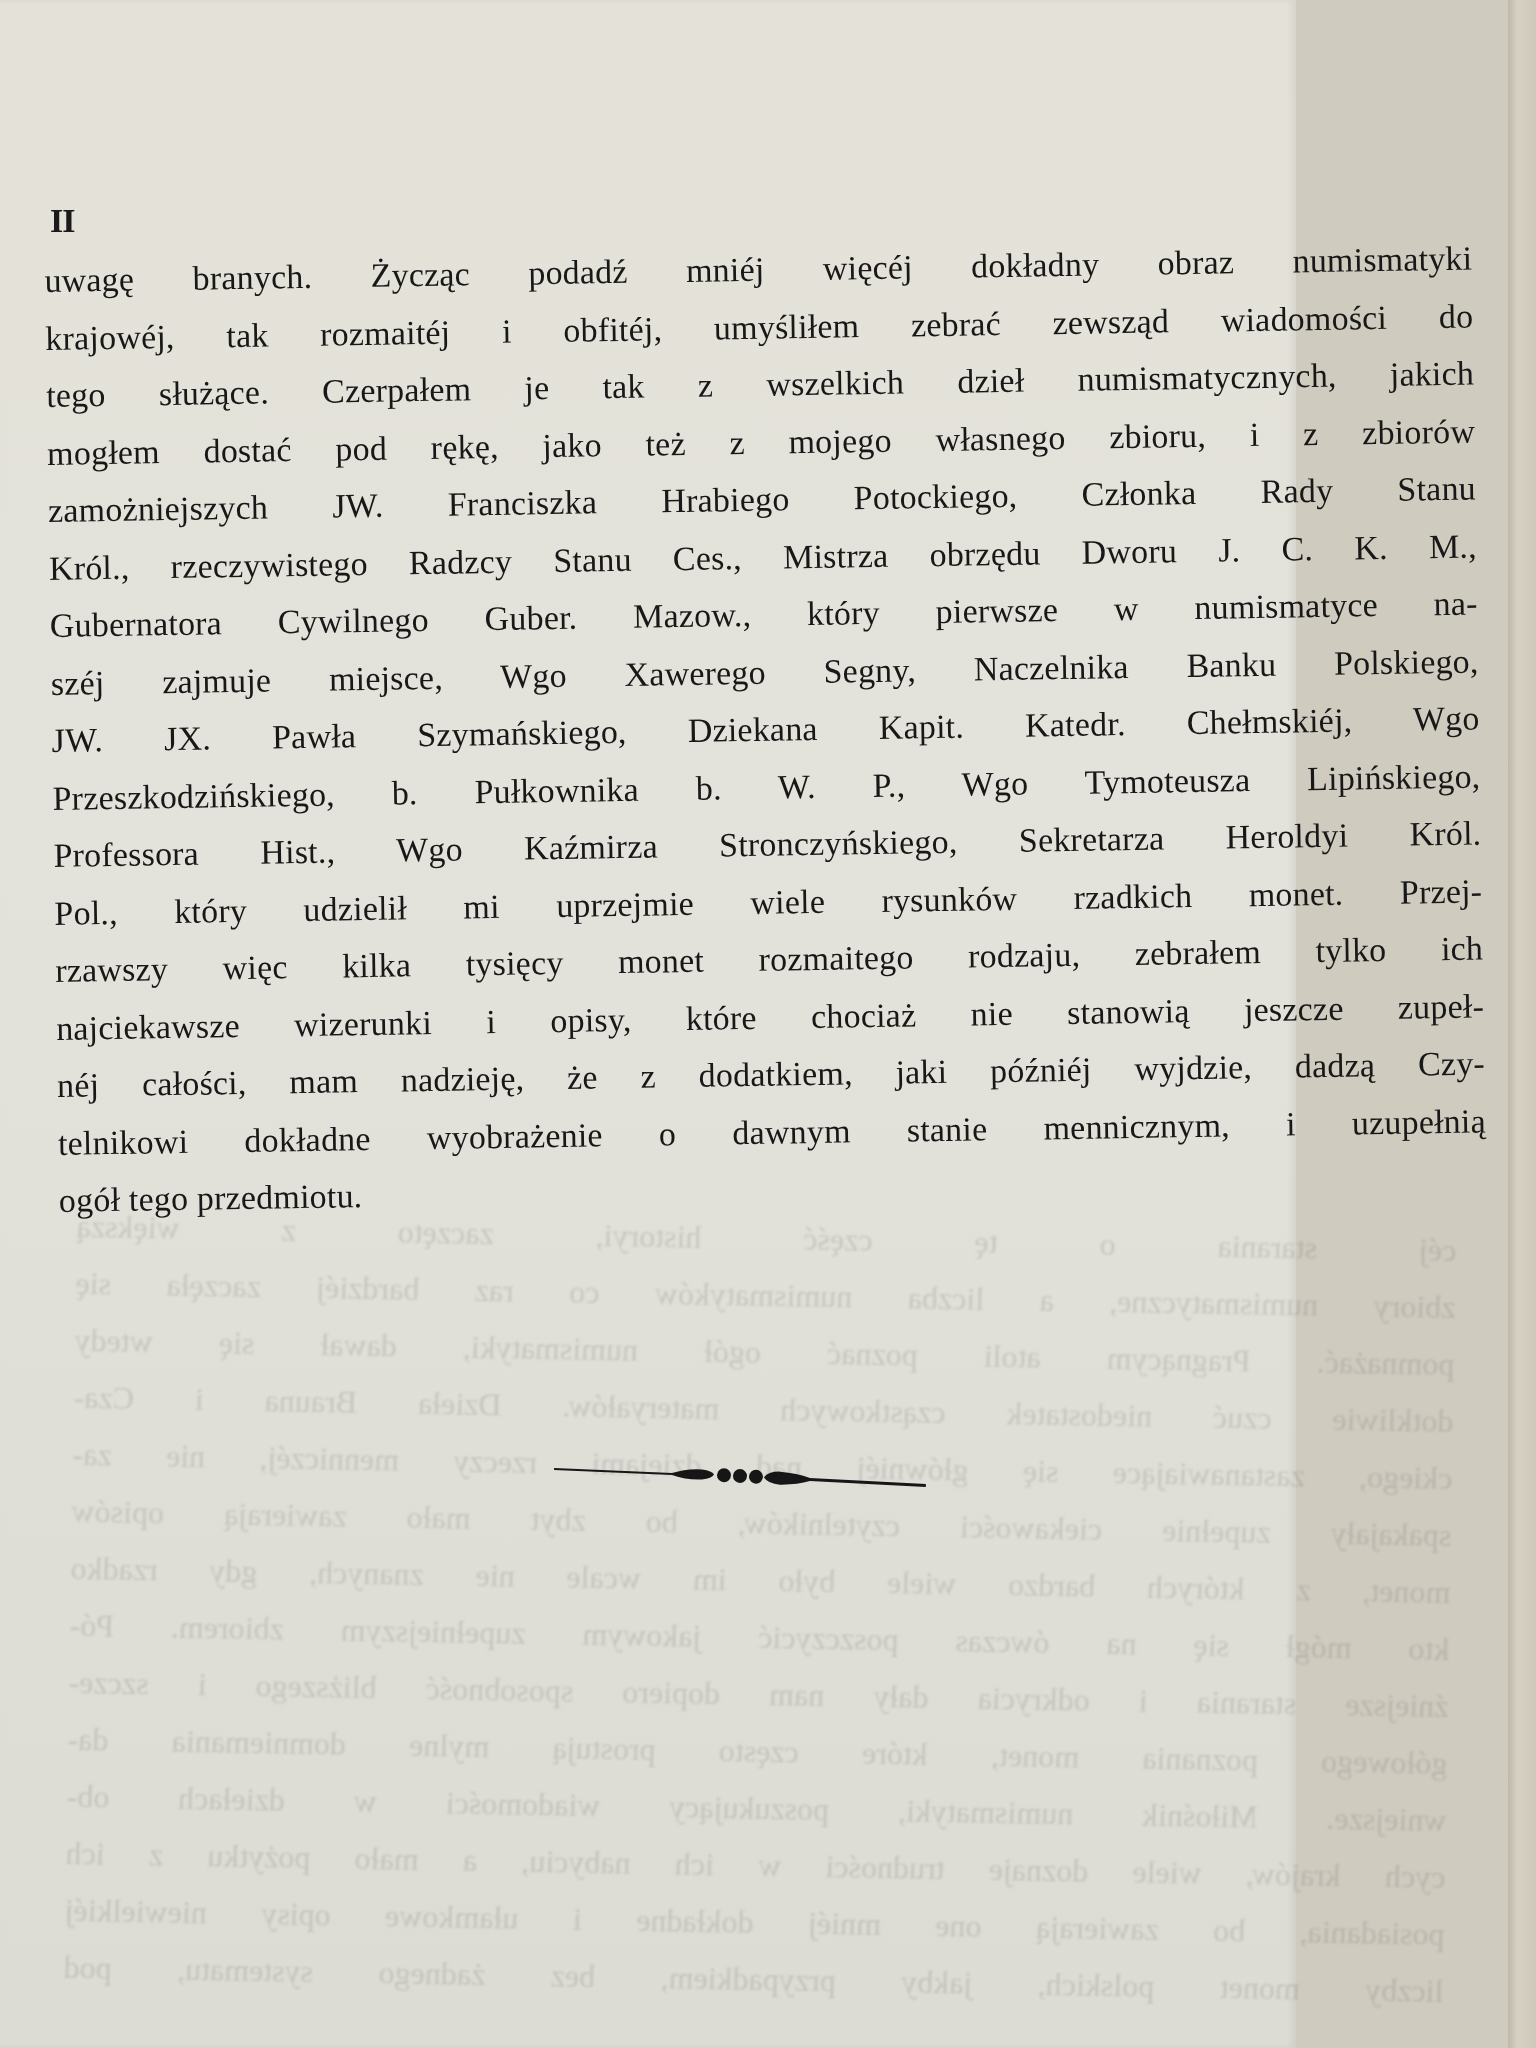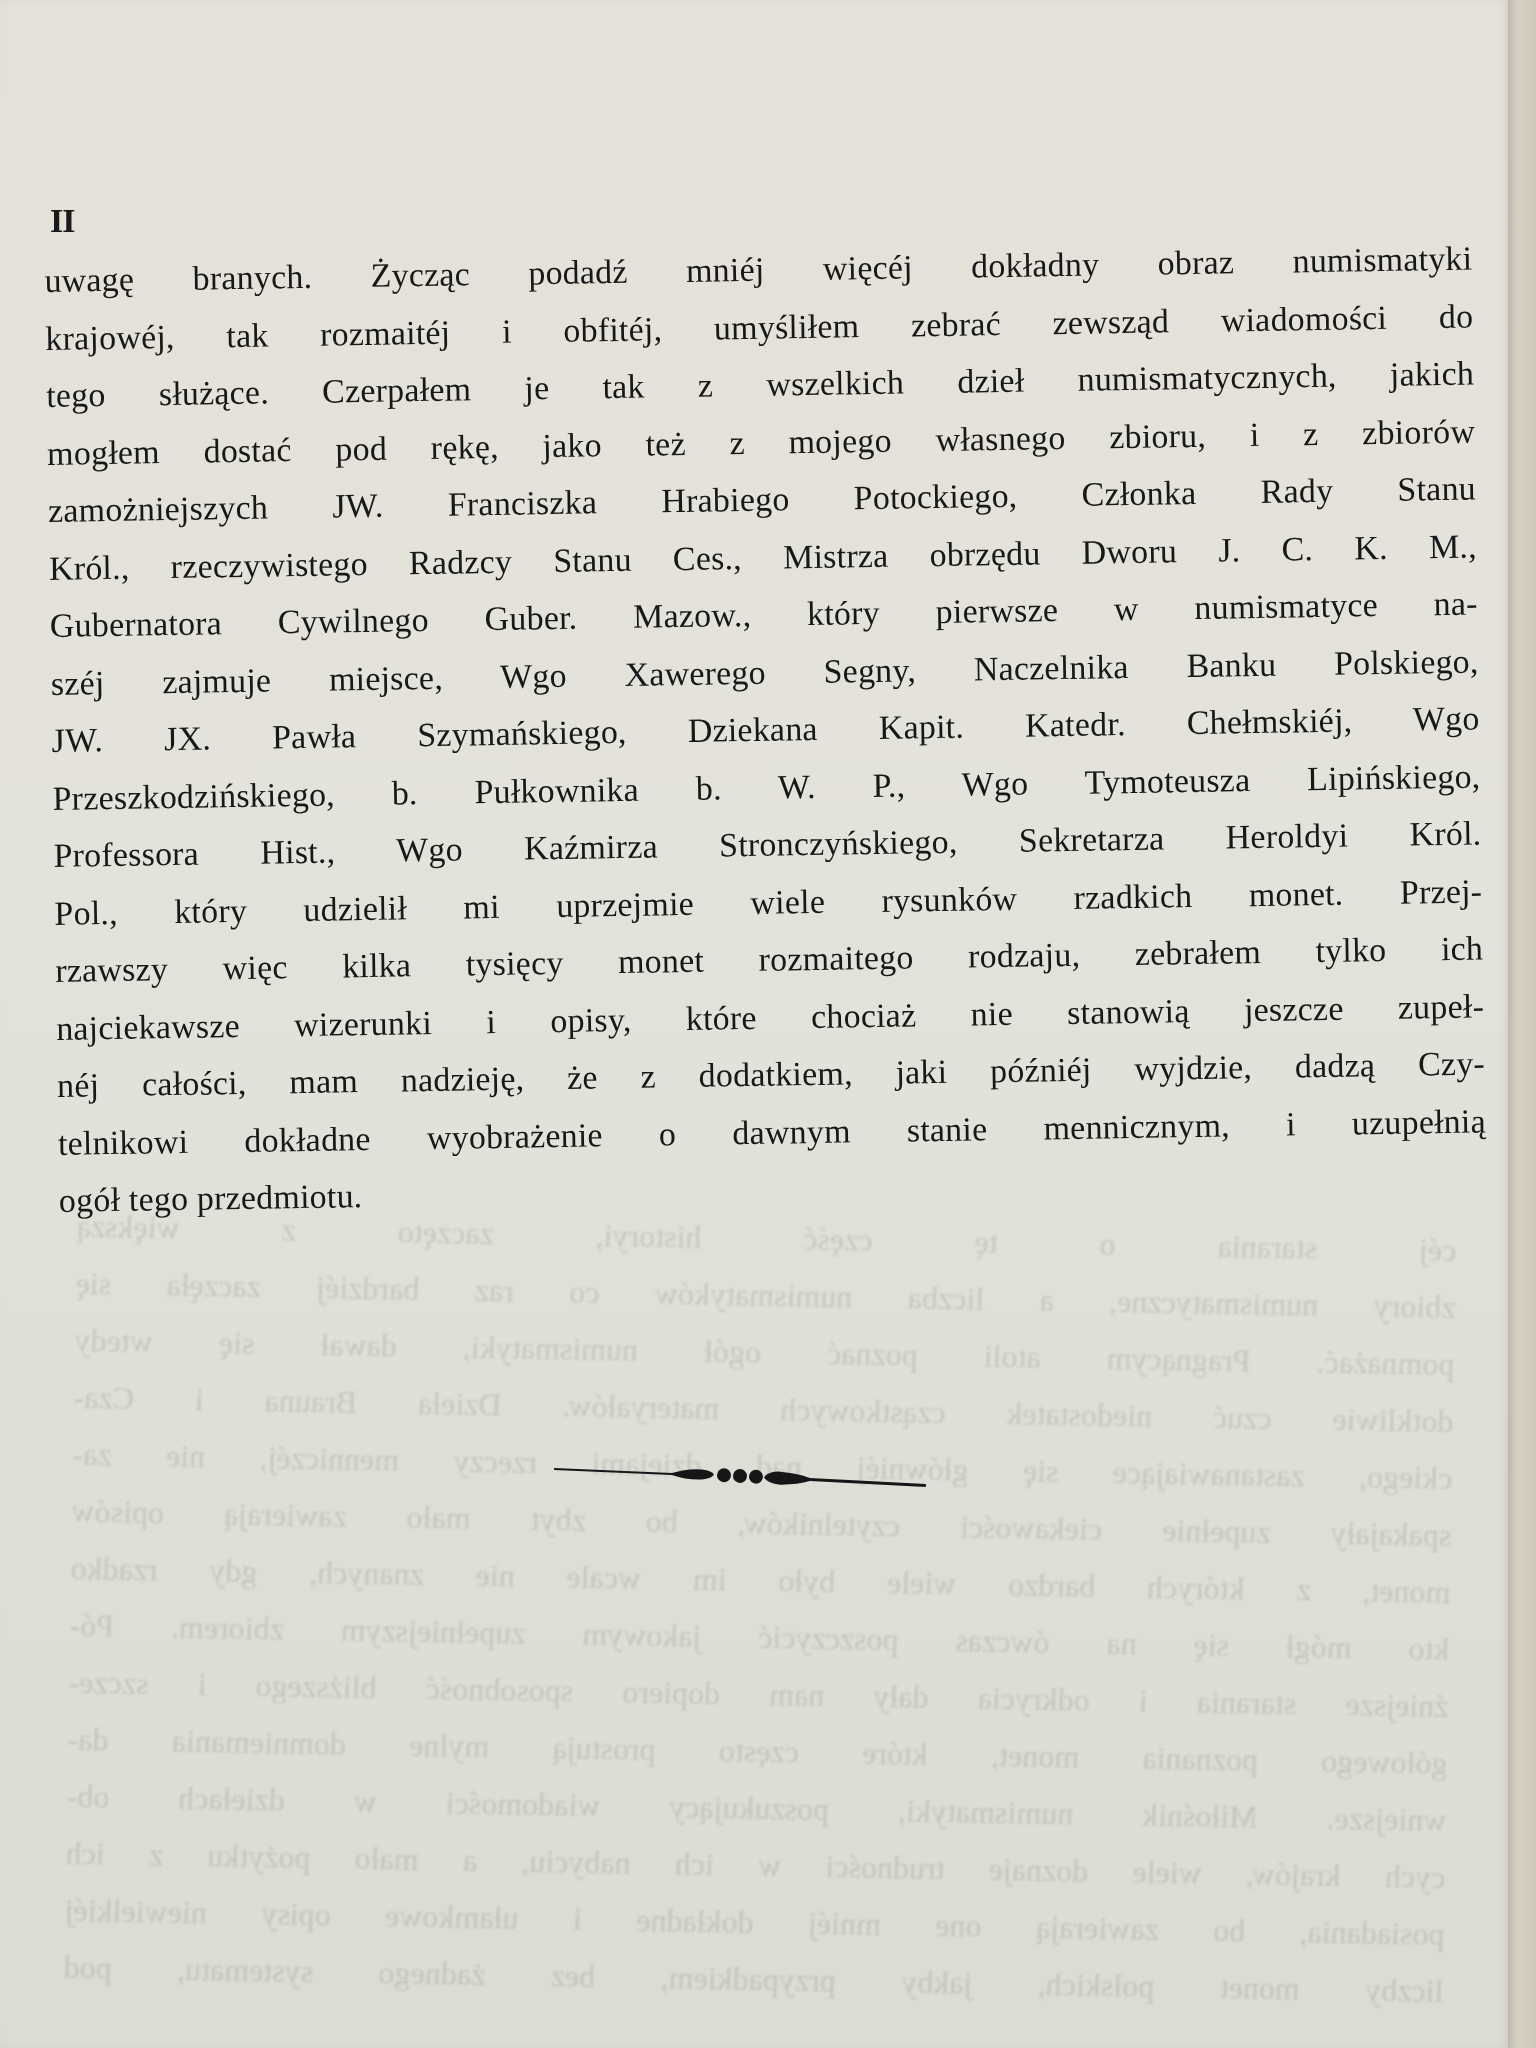--- a/index.html
+++ b/index.html
@@ -11,21 +11,21 @@
       height: 2048px;
       overflow: hidden;
       background: #cfcbbf;
       position: relative;
       font-family: "Liberation Serif", "DejaVu Serif", serif;
     }
     .page {
       position: absolute;
       left: 0;
       top: 0;
-      width: 1508px;
+      width: 1296px;
       height: 2048px;
       background: linear-gradient(180deg, #e3e1d8 0%, #e4e3db 40%, #dfdfd8 70%, #dcdcd5 100%);
       box-shadow: inset -4px 0 6px rgba(0,0,0,0.06);
     }
     .page-edge {
       position: absolute;
       right: 0;
       top: 0;
       width: 28px;
       height: 2048px;

